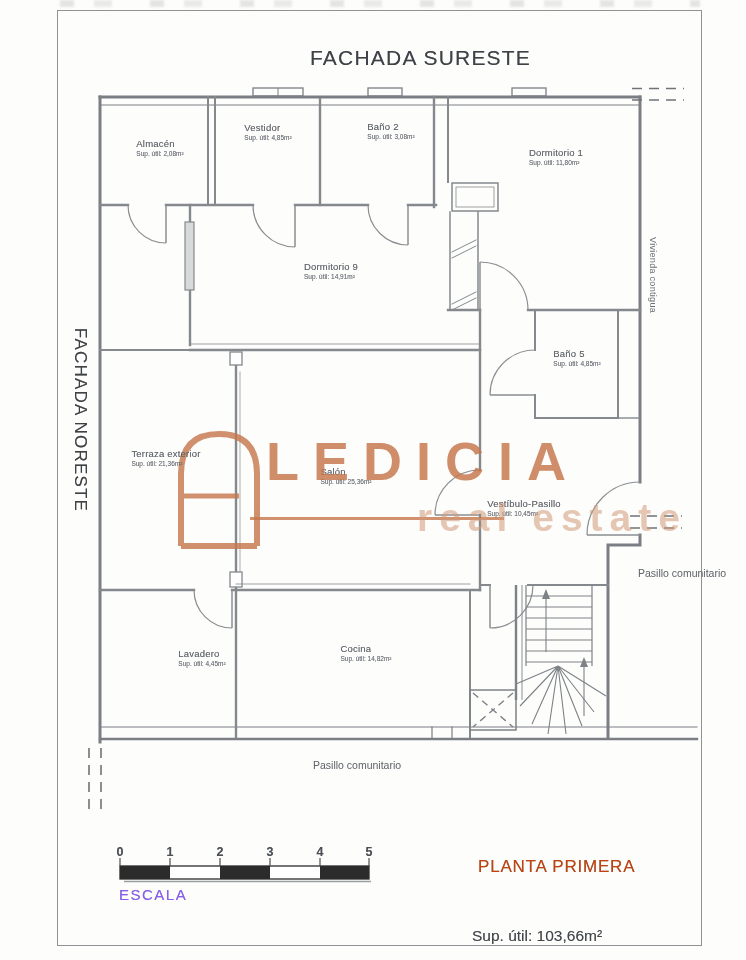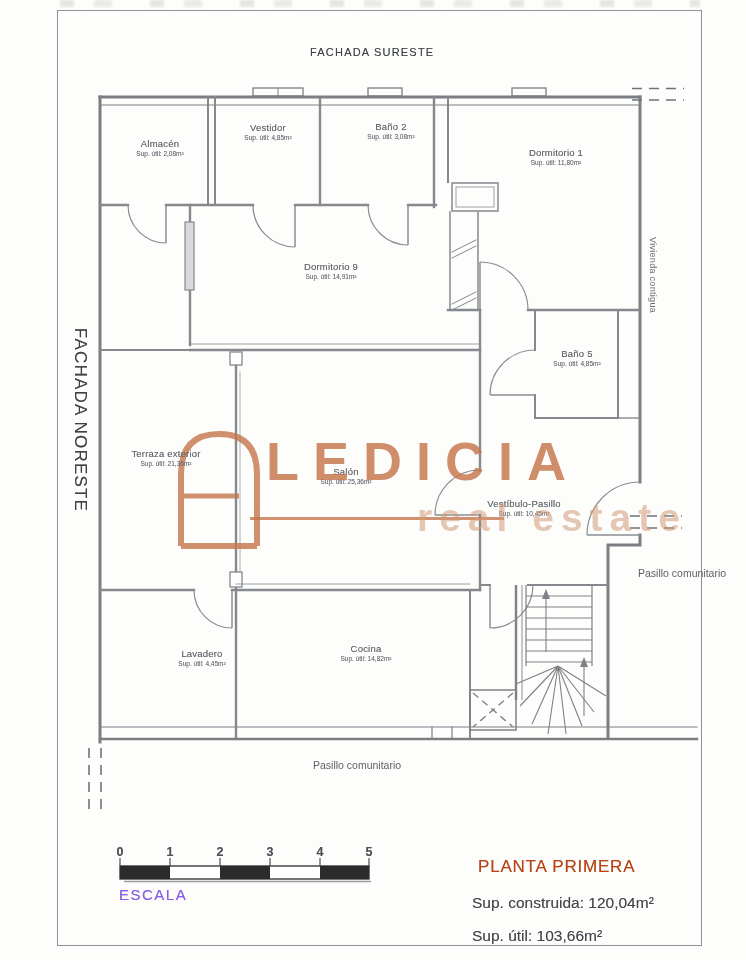--- a/index.html
+++ b/index.html
@@ -7,27 +7,27 @@
     position:relative;width:746px;height:960px;overflow:hidden;
     background:#fdfdfc;font-family:"Liberation Sans", sans-serif;color:#4a4e53;
   }
   .border-frame{
     position:absolute;left:57px;top:10px;width:643px;height:934px;
     border:1.6px solid #8f9295;pointer-events:none;
   }
   .plan-svg{position:absolute;left:0;top:0;}
   .lbl{position:absolute;white-space:nowrap;}
   .room-label{
-    text-align:center;transform:translateX(-50%);
+    transform:translateX(-50%);
     color:#62666d;line-height:1.25;text-shadow:0 0 .6px rgba(90,95,100,.55);
   }
   .room-label .rname{display:block;font-size:9.5px;letter-spacing:.2px;}
   .room-label .rarea{display:block;font-size:6.5px;color:#71757c;}
   .facade-top{
-    left:310px;top:46px;font-size:11px;letter-spacing:1.2px;color:#3e4247;
+    left:310px;top:46px;font-size:21px;letter-spacing:1.2px;color:#3e4247;
     text-shadow:0 0 .6px rgba(60,64,70,.5);
   }
   .facade-left{
     left:80px;top:420px;font-size:17px;letter-spacing:1.2px;color:#3e4247;
     transform:translate(-50%,-50%) rotate(90deg);text-shadow:0 0 .6px rgba(60,64,70,.5);
   }
   .vivienda{
     left:653px;top:275px;font-size:9px;color:#6b6f75;
     transform:translate(-50%,-50%) rotate(90deg);letter-spacing:.3px;
   }
@@ -266,16 +266,15 @@
 
   <span class="tick" style="left:120px;">0</span>
   <span class="tick" style="left:170px;">1</span>
   <span class="tick" style="left:220px;">2</span>
   <span class="tick" style="left:270px;">3</span>
   <span class="tick" style="left:320px;">4</span>
   <span class="tick" style="left:369px;">5</span>
   <div class="lbl escala">ESCALA</div>
 
   <div class="lbl floor-title">PLANTA PRIMERA</div>
-  <div class="lbl sup-line sup1">Sup. construida: 120,04m²</div>
   <div class="lbl sup-line sup2">Sup. útil: 103,66m²</div>
 
 </div>
 
 </body></html>

